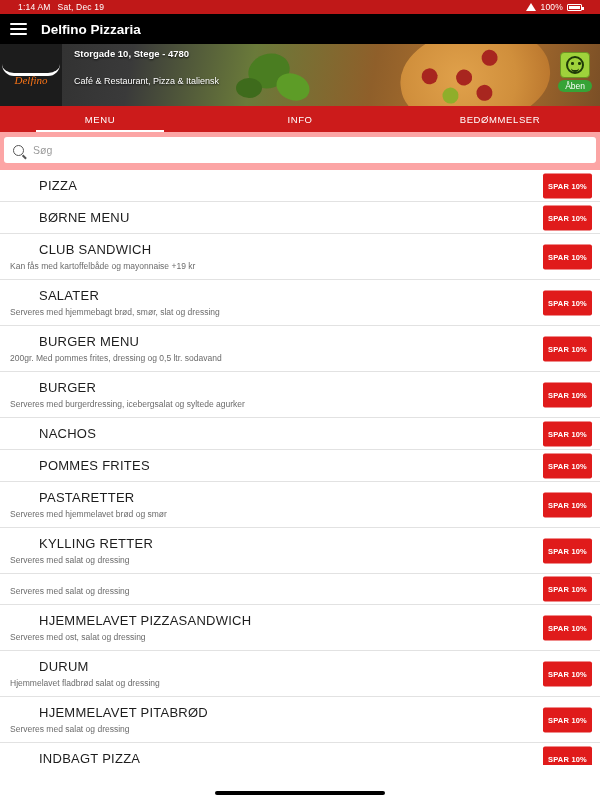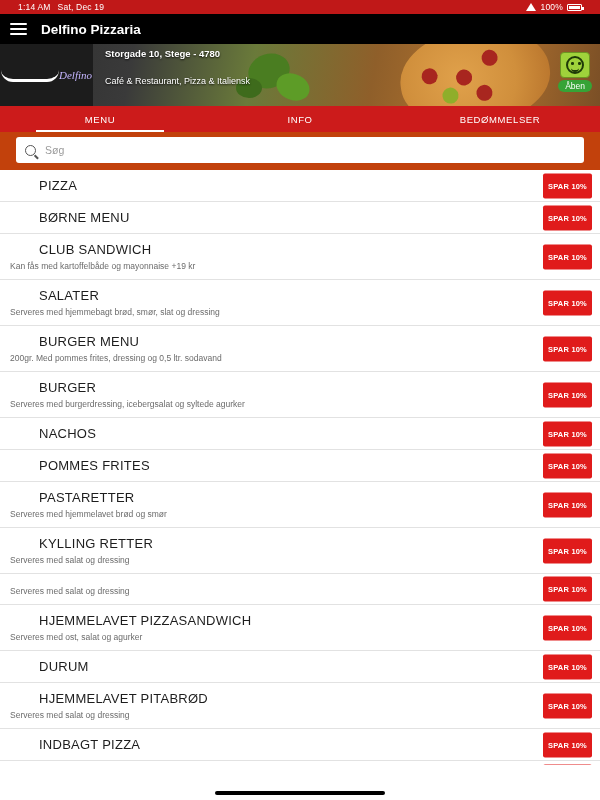--- a/index.html
+++ b/index.html
@@ -83,25 +83,25 @@
     transform: rotate(-8deg);
   }
   .hero .pizza::after {
     content: "";
     position: absolute; left: 22px; top: 34px;
     width: 16px; height: 16px; border-radius: 50%;
     background: #a8261f;
     box-shadow: 34px 6px 0 #a8261f, 62px -10px 0 #a8261f, 18px 22px 0 #8fae2a, 52px 24px 0 #a8261f;
   }
   .logo-box {
-    width: 93px; background: #1c1c1c;
-    display: flex; 
+    width: 62px; background: #1c1c1c;
+    display: flex; flex-direction: column;
     align-items: center; justify-content: center;
     position: relative; z-index: 3;
-    color: #c4b5fd;
+    color: #f97316;
   }
   .logo-swoosh {
     width: 58px; height: 12px;
     border-bottom: 3px solid #ffffff;
     border-radius: 0 0 40px 40px;
     margin-bottom: -2px;
   }
   .logo-text { font-size: 11px; font-style: italic; font-family: "Liberation Serif", serif; }
   .hero-info {
     position: relative; z-index: 3;
@@ -149,21 +149,21 @@
     flex: 1; display: flex; align-items: center; justify-content: center;
     color: #ffffff; font-size: 9.5px; letter-spacing: .6px;
     cursor: pointer; position: relative;
   }
   .tab.active::after {
     content: ""; position: absolute; left: 18%; right: 18%; bottom: 0;
     height: 2px; background: #ffffff;
   }
 
   
-  .searchwrap { background: #c2410c; padding: 5px 16px 7px; }
+  .searchwrap { background: #fca5a5; padding: 5px 4px 7px; }
   .searchbar {
     background: #ffffff; border-radius: 3px;
     height: 26px; display: flex; align-items: center;
     padding: 0 9px; gap: 9px;
   }
   .search-input {
     border: 0; outline: 0; flex: 1;
     font-size: 10.5px; color: #444;
     font-family: "Liberation Sans", sans-serif;
   }
@@ -323,25 +323,26 @@
       <div class="title">KYLLING RETTER</div>
       <div class="desc">Serveres med salat og dressing</div>
       <div class="badge">SPAR 10%</div>
     </div>
     <div class="row">
       <div class="desc">Serveres med salat og dressing</div>
       <div class="badge">SPAR 10%</div>
     </div>
     <div class="row">
       <div class="title">HJEMMELAVET PIZZASANDWICH</div>
-      <div class="desc">Serveres med ost, salat og agurker</div>
+      <div class="desc">Serveres med ost, salat og dressing</div>
       <div class="badge">SPAR 10%</div>
     </div>
     <div class="row">
       <div class="title">DURUM</div>
+      <div class="desc">Hjemmelavet fladbrød salat og dressing</div>
       <div class="badge">SPAR 10%</div>
     </div>
     <div class="row">
       <div class="title">HJEMMELAVET PITABRØD</div>
       <div class="desc">Serveres med salat og dressing</div>
       <div class="badge">SPAR 10%</div>
     </div>
     <div class="row">
       <div class="title">INDBAGT PIZZA</div>
       <div class="badge">SPAR 10%</div>

